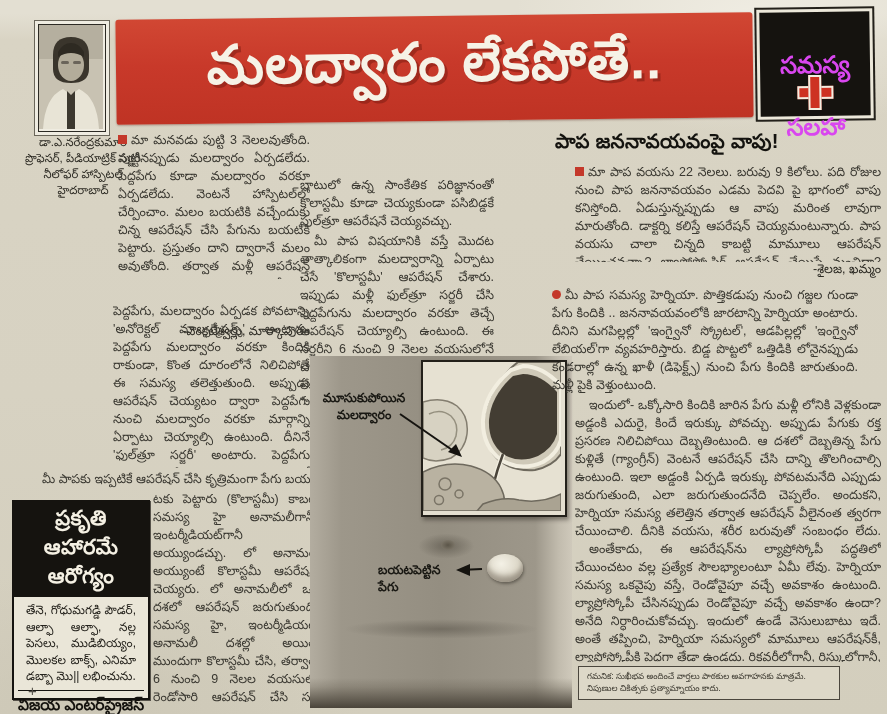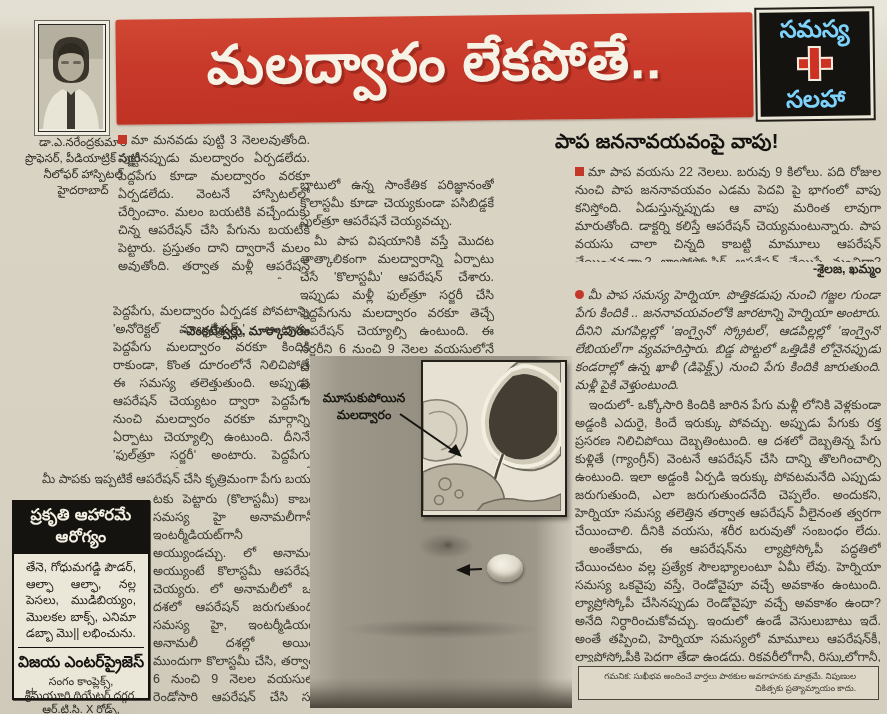--- a/index.html
+++ b/index.html
@@ -26,36 +26,36 @@
     color:#f6f2e6; font-weight:bold; font-size:54px; letter-spacing:1px;
     text-shadow:3px 3px 0 rgba(120,25,15,.5); white-space:nowrap;
   }
   .badge{
     left:757px; top:9px; width:116px; height:110px;
     background:#15130f; border:3px solid #ece8da; box-shadow:0 0 0 2px #23201a;
     transform:rotate(-0.8deg);
     display:flex; flex-direction:column; align-items:center; justify-content:space-between;
     padding:4px 0; box-sizing:border-box;
   }
-  .badge .word{color:#7dd3fc; font-weight:bold; font-size:24px; line-height:26px;}
+  .badge .word{color:#d946ef; font-weight:bold; font-size:24px; line-height:26px;margin-top:36px;}
   .cross{position:relative; width:34px; height:30px;}
   .cross::before,.cross::after{content:""; position:absolute; background:#cd3222; border:2px solid #f2eee1;}
   .cross::before{left:-1px; top:8px; width:32px; height:9px;}
   .cross::after{left:10px; top:-3px; width:9px; height:31px;}
   
   .portrait{
     left:38px; top:24px; width:66px; height:106px;
     background:#efece1; border:1px solid #2c2a24; box-shadow:0 0 0 3px #efece1,0 0 0 4px #6a665a;
   }
   .credentials{left:6px; top:134px; width:126px; text-align:center; font-weight:normal;
     font-size:11.5px; line-height:16px; color:#2b2922;margin-left:14px;}
   
   .sq{display:inline-block; width:9px; height:9px; background:#c4382a; margin-right:4px;}
   .dot{display:inline-block; width:9px; height:9px; border-radius:50%; background:#c4382a; margin-right:4px;}
-  .byline{font-weight:bold; text-align:right; font-size:12.5px; color:#2b2922;}
+  .byline{font-weight:normal; text-align:right; font-size:12.5px; color:#2b2922;}
   
   .photo{
     left:310px; top:356px; width:262px; height:352px;
     background:
       radial-gradient(ellipse 40px 18px at 52% 54%, rgba(60,55,46,.45), rgba(60,55,46,0) 70%),
       linear-gradient(90deg,#b3ada0 0%, #9d978a 12%, #948e81 50%, #9d978a 86%, #c2bcae 95%, #cfc9bb 100%),
       #978f82;
   }
   .photo .legband{
     position:absolute; left:0; bottom:0; width:100%; height:30px;
@@ -80,32 +80,32 @@
     background:radial-gradient(#565043, #8b8476); opacity:.8;
   }
   
   .h2{font-weight:bold; font-size:20px; color:#14130f; letter-spacing:.3px;}
   
   .ad{
     left:12px; top:500px; width:138px; height:200px; box-sizing:border-box;
     background:#eae6d8; border:2px solid #15130f; box-shadow:1px 1px 0 #56524a;
   }
   .ad-head{
-    background:#15130f; color:#f4f0e3; font-weight:bold; font-size:16px;
+    background:#15130f; color:#f4f0e3; font-weight:bold; font-size:21px;
     text-align:center; padding:4px 2px; letter-spacing:.3px;
   }
   .ad-body{font-size:12px; line-height:16.5px; padding:5px 12px 3px; text-align:justify; color:#26241e;}
   .ad-sep{border-top:1.5px solid #15130f; margin:2px 4px;}
   .ad-co{font-weight:bold; font-size:15.5px; text-align:center; color:#14120e; padding-top:3px;}
   .ad-addr{font-size:11px; line-height:14px; text-align:center; color:#26241e;}
   
   .footnote{
-    left:578px; top:666px; width:301px; box-sizing:border-box;
-    border:1px solid #4a463d; padding:4px 22px; font-size:8.5px; color:#3c3930;
-    background:#ddd8c8; text-align:right;
+    left:578px; top:666px; width:262px; box-sizing:border-box;
+    border:1px solid #4a463d; padding:4px 8px; font-size:8.5px; color:#3c3930;
+    background:#ddd8c8; text-align:left;
   }
   .cropmark{left:28px; top:682px; font-size:15px; color:#55514a;}
 </style>
 </head>
 <body>
 
 <div class="page">
 
   <div class="abs portrait">
     <svg width="64" height="104" viewBox="0 0 64 104">
@@ -180,29 +180,30 @@
     <line x1="90" y1="58" x2="148" y2="98" stroke="#15130f" stroke-width="2"></line>
     <polygon points="152,101 138,96 146,88" fill="#15130f"></polygon>
     <line x1="150" y1="214" x2="172" y2="213" stroke="#15130f" stroke-width="2"></line>
     <polygon points="146,214 160,208 160,220" fill="#15130f"></polygon>
   </svg>
 
   <div class="abs figlabel" style="left:316px; top:390px; width:96px;">
     <div>మూసుకుపోయిన</div>
     <div>మలద్వారం</div>
   </div>
+  <div class="abs figlabel" style="left:378px; top:562px; width:82px; text-align:left;">బయటపెట్టిన పేగు</div>
 
   <div class="abs h2" style="left:555px; top:130px; width:306px;">పాప జననావయవంపై వాపు!</div>
 
   <div class="abs txt" style="left:575px; top:163px; width:306px; height:99px;">
     <span class="sq"></span><span>మా పాప వయసు 22 నెలలు. బరువు 9 కిలోలు. పది రోజుల నుంచి పాప జననావయవం ఎడమ పెదవి పై భాగంలో వాపు కనిస్తోంది. ఏడుస్తున్నప్పుడు ఆ వాపు మరింత లావుగా మారుతోంది. డాక్టర్ని కలిస్తే ఆపరేషన్ చెయ్యమంటున్నారు. పాప వయసు చాలా చిన్నది కాబట్టి మామూలు ఆపరేషన్ చేయించవచ్చా? ల్యాప్రోస్కోపిక్ ఆపరేషన్ చేయిస్తే మంచిదా? మేమేం చెయ్యాలో సూచించగలరు.</span>
   </div>
   <div class="abs byline" style="left:575px; top:262px; width:306px;">-శైలజ, ఖమ్మం</div>
 
-  <div class="abs txt" style="left:575px; top:286px; width:306px; height:107px;font-style:italic;">
+  <div class="abs txt" style="left:552px; top:286px; width:306px; height:107px;">
     <span class="dot"></span><span>మీ పాప సమస్య హెర్నియా. పొత్తికడుపు నుంచి గజ్జల గుండా పేగు కిందికి .. జననావయవంలోకి జారటాన్ని హెర్నియా అంటారు. దీనిని మగపిల్లల్లో 'ఇంగ్వైనో స్క్రోటల్', ఆడపిల్లల్లో 'ఇంగ్వైనో లేబియల్'గా వ్యవహరిస్తారు. బిడ్డ పొట్టలో ఒత్తిడికి లోనైనప్పుడు కండరాల్లో ఉన్న ఖాళీ (డిఫెక్ట్స్) నుంచి పేగు కిందికి జారుతుంది. మళ్లీ పైకి వెళ్తుంటుంది.</span>
   </div>
   <div class="abs txt" style="left:575px; top:396px; width:306px; height:143px; text-indent:14px;">ఇందులో- ఒక్కోసారి కిందికి జారిన పేగు మళ్లీ లోనికి వెళ్లకుండా అడ్డంకి ఎదురై, కిందే ఇరుక్కు పోవచ్చు. అప్పుడు పేగుకు రక్త ప్రసరణ నిలిచిపోయి దెబ్బతింటుంది. ఆ దశలో దెబ్బతిన్న పేగు కుళ్లితే (గ్యాంగ్రీన్) వెంటనే ఆపరేషన్ చేసి దాన్ని తొలగించాల్సి ఉంటుంది. ఇలా అడ్డంకి ఏర్పడి ఇరుక్కు పోవటమనేది ఎప్పుడు జరుగుతుంది, ఎలా జరుగుతుందనేది చెప్పలేం. అందుకని, హెర్నియా సమస్య తలెత్తిన తర్వాత ఆపరేషన్ వీలైనంత త్వరగా చేయించాలి. దీనికి వయసు, శరీర బరువుతో సంబంధం లేదు. బాధితులు ఎంత వయసులో ఉన్నా, ఎంత బరువున్నా ఆపరేషన్ చేయించుకోవాల్సిందే.</div>
   <div class="abs txt" style="left:575px; top:540px; width:306px; height:122px; text-indent:14px;">అంతేకాదు, ఈ ఆపరేషన్‌ను ల్యాప్రోస్కోపీ పద్ధతిలో చేయించటం వల్ల ప్రత్యేక సౌలభ్యాలంటూ ఏమీ లేవు. హెర్నియా సమస్య ఒకవైపు వస్తే, రెండోవైపూ వచ్చే అవకాశం ఉంటుంది. ల్యాప్రోస్కోపీ చేసినప్పుడు రెండోవైపూ వచ్చే అవకాశం ఉందా? అనేది నిర్ధారించుకోవచ్చు. ఇందులో ఉండే వెసులుబాటు ఇదే. అంతే తప్పించి, హెర్నియా సమస్యలో మామూలు ఆపరేషన్‌కీ, ల్యాప్రోస్కోపీకి పెద్దగా తేడా ఉండదు. రికవరీలోగానీ, రిస్కులోగానీ, రెండూ ఒకటే. మామూలుగా హెర్నియా చాలా తేలికైన ఆపరేషన్. ఉదయాన్నే హాస్పిటల్‌కు వెళ్తే, సాయంత్రానికి ఇంటికి పంపించి వేస్తారు. ఒకసారి చేస్తే మళ్లీ వచ్చే అవకాశం కూడా ఉండదు. మీ పాప విషయంలో ఆందోళన అనవసరం.</div>
 
   <div class="abs ad">
     <div class="ad-head">ప్రకృతి ఆహారమే ఆరోగ్యం</div>
     <div class="ad-body">తేనె, గోధుమగడ్డి పౌడర్, ఆల్ఫా ఆల్ఫా, నల్ల పెసలు, ముడిబియ్యం, మొలకల బాక్స్, ఎనిమా డబ్బా మొ|| లభించును.</div>
     <div class="ad-sep"></div>
     <div class="ad-co">విజయ ఎంటర్‌ప్రైజెస్</div>

